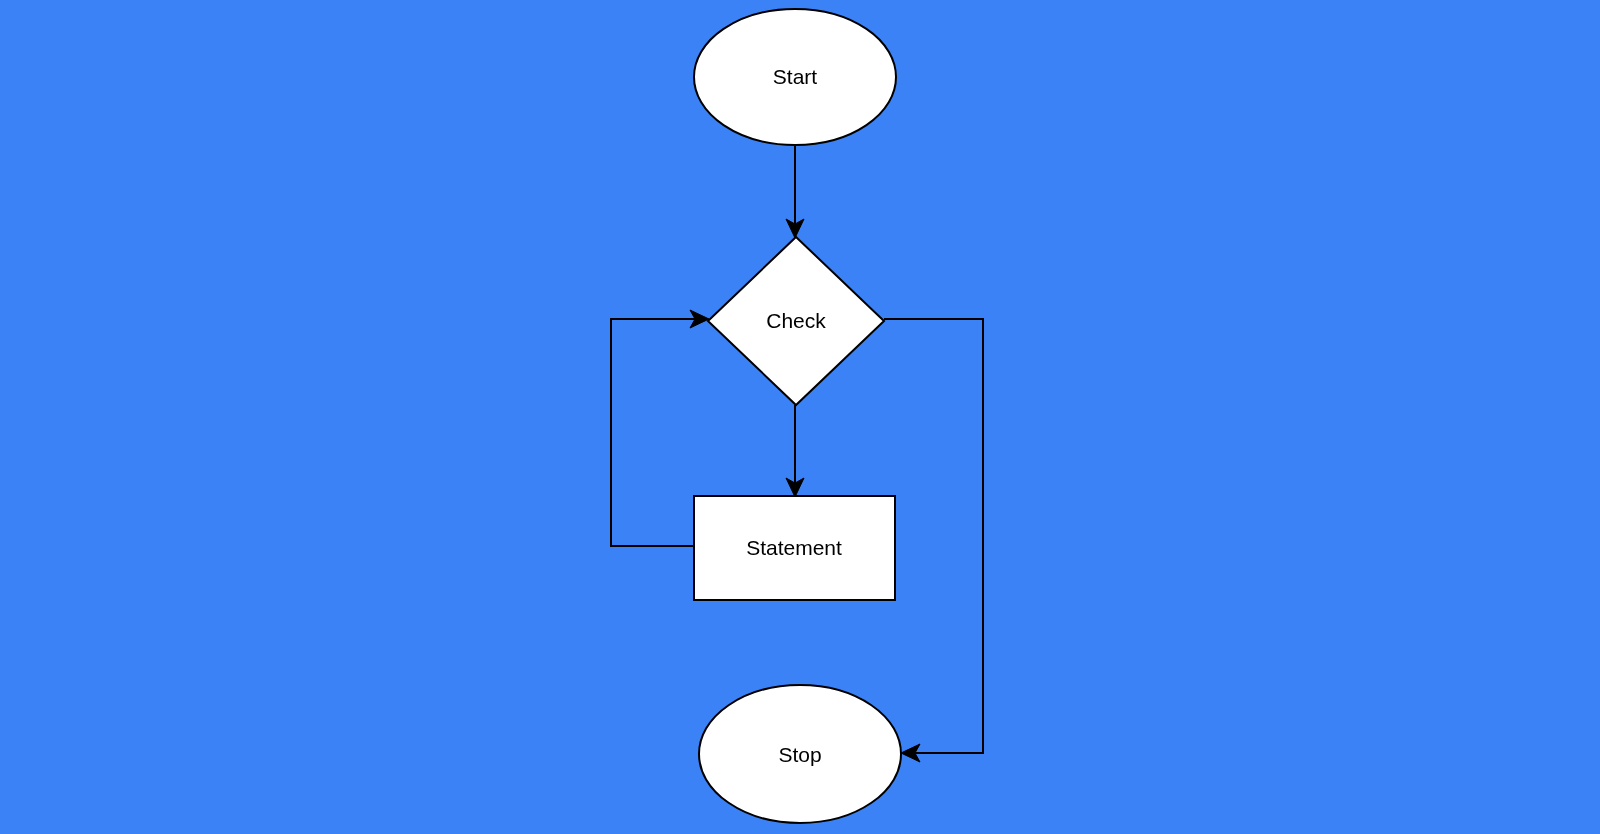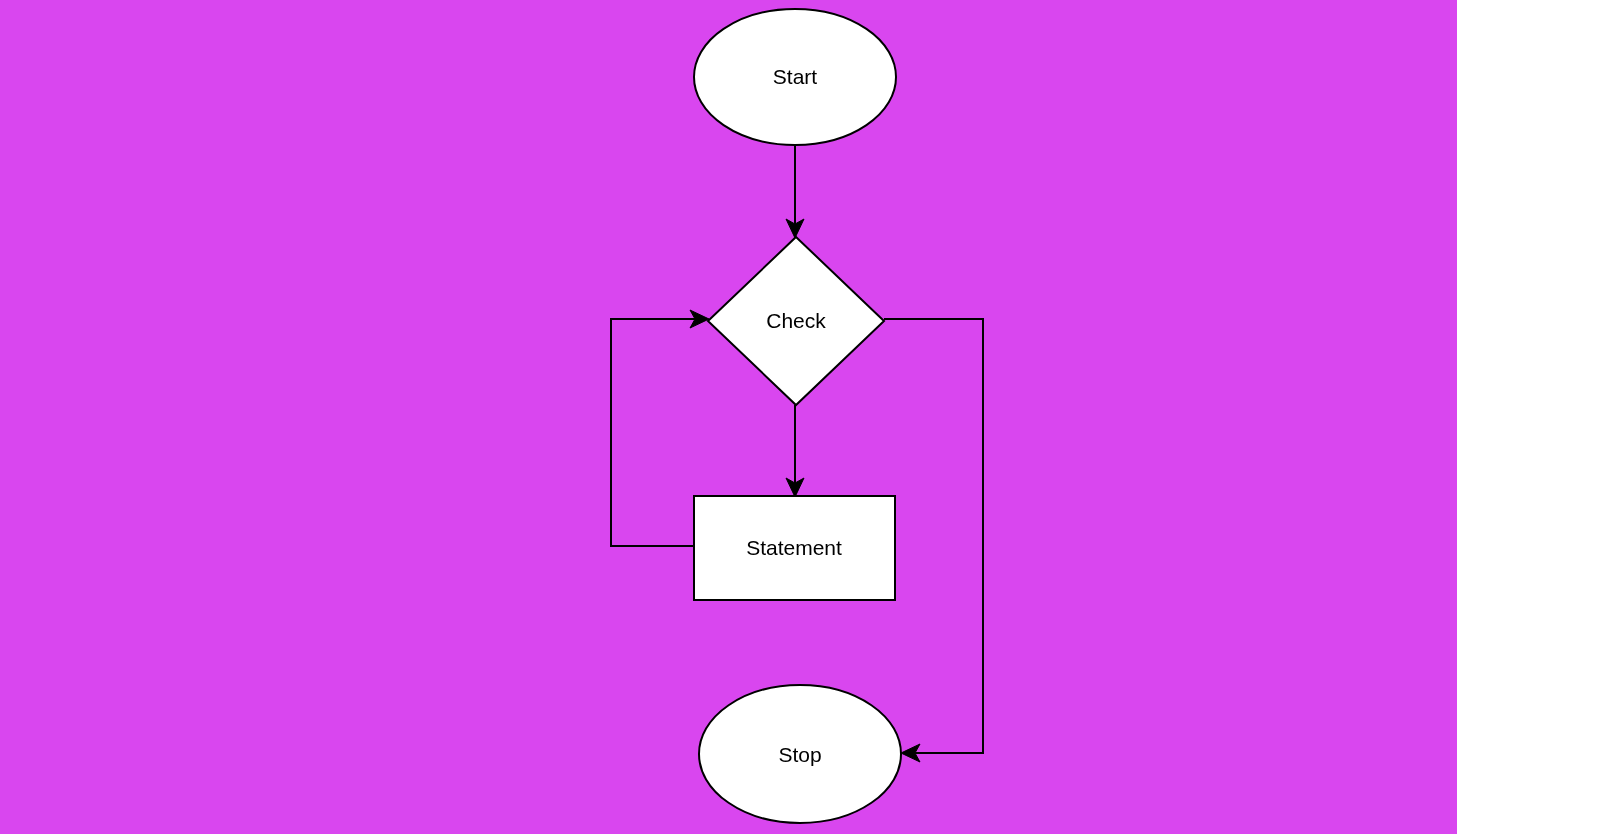--- a/index.html
+++ b/index.html
@@ -9,23 +9,23 @@
     background: #ffffff;
   }
   body {
     width: 1600px;
     height: 834px;
     overflow: hidden;
     font-family: "Liberation Sans", sans-serif;
   }
   #canvas {
     position: relative;
-    width: 1457px;
+    width: 1600px;
     height: 834px;
-    background: #d946ef;
+    background: #3b82f6;
   }
   #flow-svg {
     position: absolute;
     top: 0;
     left: 0;
     width: 1600px;
     height: 834px;
     display: block;
   }
   .node-shape {

